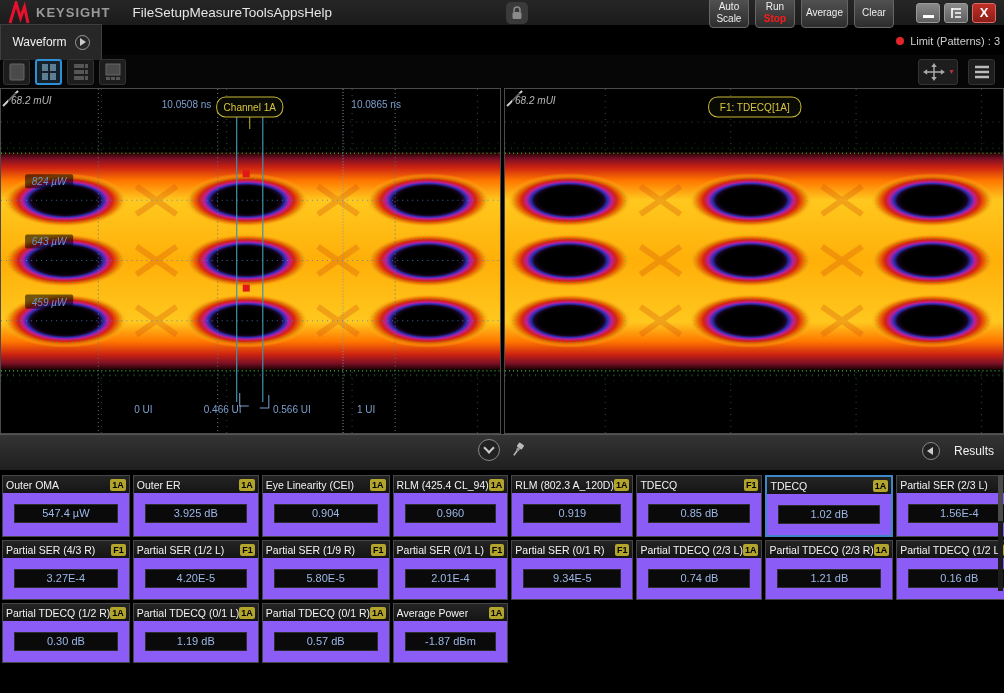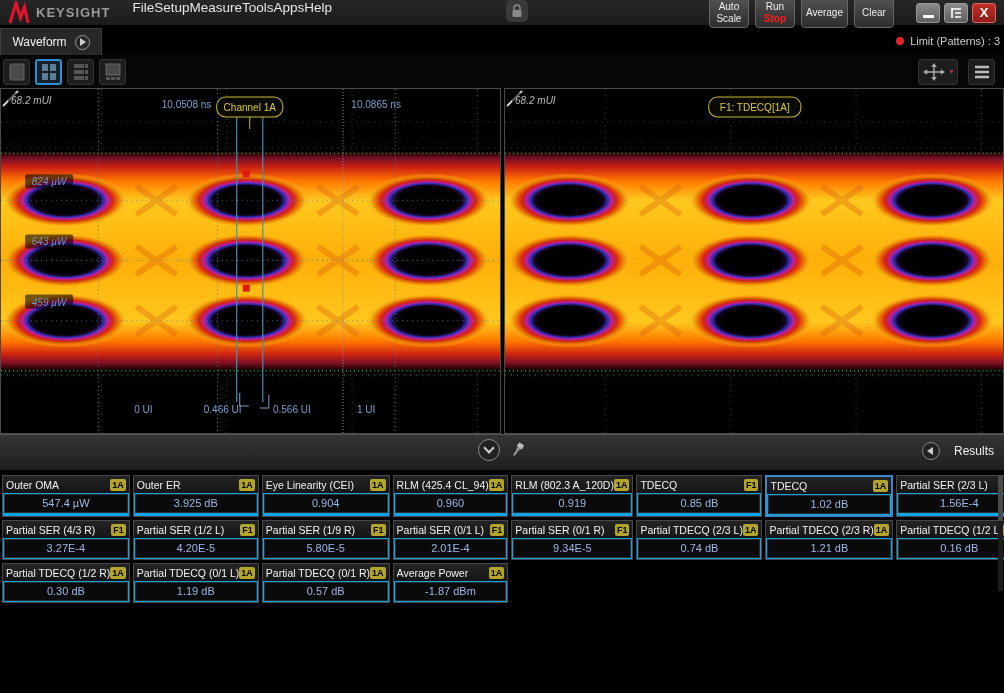--- a/index.html
+++ b/index.html
@@ -1,21 +1,21 @@
 <!DOCTYPE html>
 <html><head>
 <meta charset="utf-8">
 <style>
   * { margin:0; padding:0; box-sizing:border-box; }
   html,body { width:1004px; height:693px; background:#000; overflow:hidden;
               font-family:"Liberation Sans","DejaVu Sans",sans-serif; color:#ddd; }
 
   
   .menubar { height:26px; background:linear-gradient(#262626,#1b1b1b); display:flex;
-             padding:0 8px; border-bottom:1px solid #000; }
+             align-items:center; padding:0 8px; border-bottom:1px solid #000; }
   .logo { display:flex; align-items:center; gap:6px; margin-right:22px; }
   .logo span { color:#9a9a9a; font-weight:bold; font-size:13px; letter-spacing:1px; }
   .mainmenu { display:flex; font-size:13.5px; color:#e6e6e6; }
   .mainmenu span { cursor:default; }
   .spacer { flex:1; }
   .center-icon { width:22px; height:22px; background:#3a3a3a; border-radius:5px;
                  display:flex; align-items:center; justify-content:center; }
   .ctl { display:flex; gap:6px; align-items:center; margin-left:8px; }
   .btn { min-width:40px; height:31px; background:linear-gradient(#535353,#2d2d2d);
          border:1px solid #666; border-radius:4px; color:#eee; font-size:10px;
@@ -31,21 +31,21 @@
   .minglyph { width:11px; height:3px; background:#fff; margin-top:8px; }
 
   
   .statusbar { height:17px; background:#0e0e0e; border-bottom:1px solid #3a3a3a;
                display:flex; align-items:center; }
   .acq { font-size:9px; color:#9aa39b; padding:0 6px; white-space:nowrap; }
   .wave { flex:1; height:13px; margin-right:2px; border:1px solid #223322; background:#050805; }
 
   
   .tabbar { height:29px; background:#000; display:flex; align-items:center; }
-  .tab { width:102px; height:27px; margin-top:2px; background:#272727;
+  .tab { width:102px; height:36px; margin-top:2px; background:#272727;
          border:1px solid #3e3e3e; border-bottom:none; display:flex; align-items:center;
          justify-content:center; gap:8px; font-size:12px; color:#f0f0f0; }
   .playcirc { width:15px; height:15px; border:1px solid #999; border-radius:50%;
               display:flex; align-items:center; justify-content:center; }
   .playtri { width:0; height:0; border-top:4px solid transparent; border-bottom:4px solid transparent;
              border-left:6px solid #ccc; margin-left:2px; }
   .limit { margin-left:auto; display:flex; align-items:center; gap:6px; font-size:11px;
            color:#cfcfcf; padding-right:4px; }
   .reddot { width:8px; height:8px; border-radius:50%; background:#e0262a; }
 
@@ -84,28 +84,28 @@
           transform:rotate(45deg); margin-top:-4px; }
   .split-right { position:absolute; right:10px; top:7px; display:flex; align-items:center; gap:14px; }
   .circbtn.small { width:18px; height:18px; }
   .tri-left { width:0; height:0; border-top:4px solid transparent; border-bottom:4px solid transparent;
               border-right:6px solid #ccc; margin-right:1px; }
   .results-title { font-size:12px; color:#f0f0f0; }
 
   
   .results { background:#000; padding:4px 10px 0 2px; display:grid;
              grid-template-columns:repeat(8,1fr); gap:3px; position:relative; }
-  .cell { border:1px solid #464646; background:#0ea5e9; }
+  .cell { border:1px solid #464646; background:#8b5cf6; }
   .cell.sel { border:2px solid #3c87c8; }
   .cell-head { display:flex; justify-content:space-between; align-items:center;
                height:17px; padding:0 3px; background:linear-gradient(#242424,#151515); }
   .lbl { font-size:10.5px; color:#f2f2f2; white-space:nowrap; overflow:hidden; }
   .badge { background:#b3a42c; color:#000; font-size:9px; font-weight:bold;
            padding:0 2px; border-radius:2px; line-height:12px; height:12px; flex:none; }
-  .cell-val { margin:1px; border:1px solid #2d2d2d; background:#0a0a0a; text-align:center;
+  .cell-val { margin:11px; border:1px solid #2d2d2d; background:#0a0a0a; text-align:center;
               font-size:11px; color:#9db7e8; padding:2px 16px 3px; }
   .rscroll { position:absolute; right:1px; top:4px; width:5px; height:116px; background:#1c1c1c; }
   .rscroll div { width:5px; height:46px; background:#4a4a4a; }
 </style>
 </head>
 <body>
 
 <svg width="0" height="0" style="position:absolute" aria-hidden="true">
   <defs>
     <linearGradient id="bandG" x1="0" y1="0" x2="0" y2="1">

